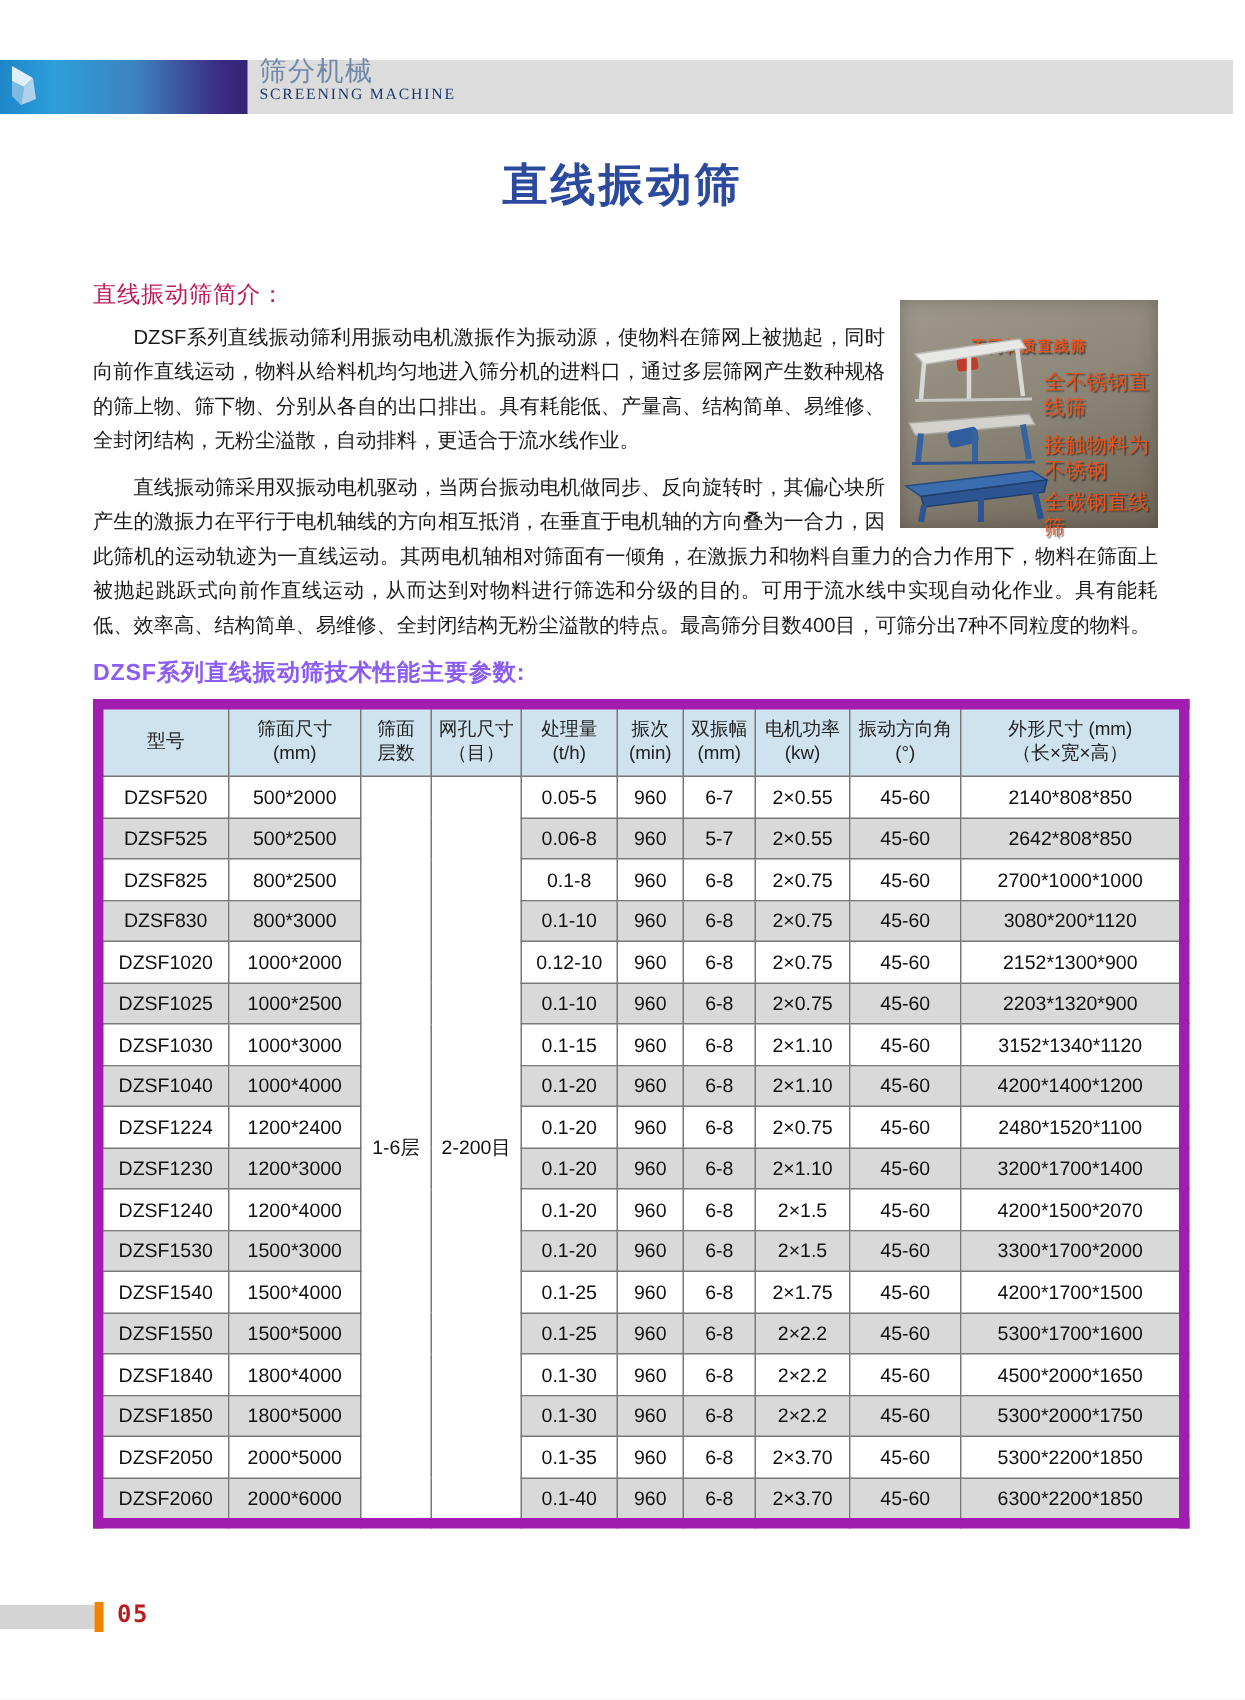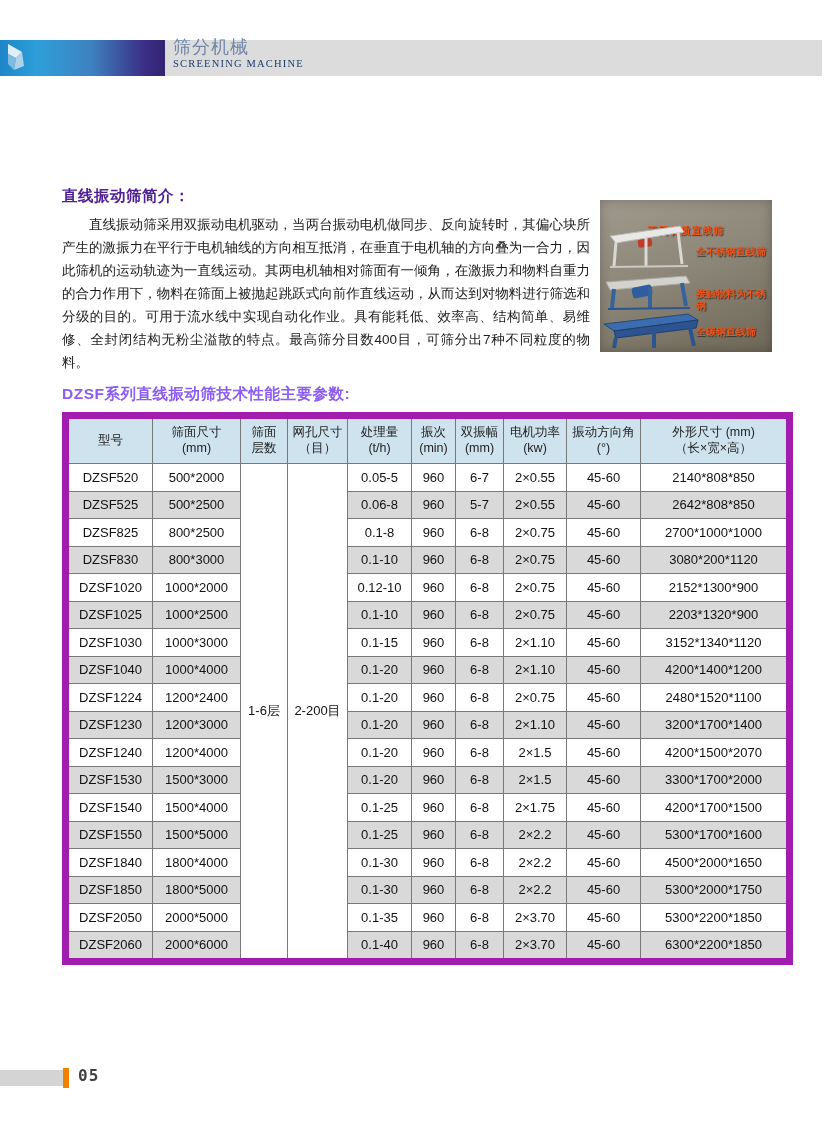--- a/index.html
+++ b/index.html
@@ -15,31 +15,31 @@
   .brand-cn{font-size:18px;color:#7188a9;letter-spacing:1px;}
   .brand-en{font-size:10.5px;color:#1d3a6e;font-family:"Liberation Serif","DejaVu Serif",serif;
             letter-spacing:1.2px;margin-top:3px;}
 
   
   .page-title{position:absolute;top:103px;left:0;width:100%;text-align:center;
               font-size:30px;font-weight:bold;color:#2b4a9e;letter-spacing:2px;}
 
   
   .content{position:absolute;left:62px;top:186px;width:710px;color:#1a1a1a;}
-  .section-heading{font-size:15.5px;font-weight:bold;color:#4c1d95;margin:0 0 6px 0;letter-spacing:.5px;}
+  .section-heading{font-size:15.5px;font-weight:normal;color:#be185d;margin:0 0 6px 0;letter-spacing:.5px;}
   .body-text{font-size:13.5px;line-height:23px;margin:0 0 8px 0;text-indent:2em;text-align:justify;}
   .principle-heading{margin-top:2px;}
 
   
   .product-figure{float:right;width:172px;height:152px;margin:14px 0 6px 10px;position:relative;
                   background:linear-gradient(160deg,#a09a8e 0%,#8d8779 45%,#6f6859 100%);
                   box-shadow:inset 0 0 12px rgba(0,0,0,.25);}
   .fig-title{position:absolute;top:24px;left:0;width:100%;text-align:center;font-size:10px;
              font-weight:bold;color:#e8541d;text-shadow:1px 1px 1px rgba(0,0,0,.55);letter-spacing:1px;}
-  .fig-label{position:absolute;right:4px;width:72px;font-size:10px;font-weight:bold;color:#e8541d;
+  .fig-label{position:absolute;right:4px;width:72px;font-size:14px;font-weight:normal;color:#e8541d;
              text-shadow:1px 1px 1px rgba(0,0,0,.55);text-align:left;line-height:1.2;}
   .fig-label.l1{top:46px;}
   .fig-label.l2{top:88px;}
   .fig-label.l3{top:126px;}
   .fig-machine{position:absolute;left:2px;}
   .fig-machine.m1{top:22px;}
   .fig-machine.m2{top:72px;}
   .fig-machine.m3{top:112px;}
 
   
@@ -50,21 +50,21 @@
   table.spec td{border:1px solid #787878;font-size:13px;color:#111;text-align:center;
                 height:26.5px;padding:0 1px;background:#ffffff;white-space:nowrap;overflow:hidden;}
   table.spec tr.alt td{background:#d9d9d9;}
   table.spec td.merged-cell{background:#ffffff;font-size:13px;}
   .c0{width:83px;}.c1{width:87px;}.c2{width:46px;}.c3{width:59px;}.c4{width:63px;}
   .c5{width:43px;}.c6{width:47px;}.c7{width:62px;}.c8{width:73px;}.c9{width:145px;}
 
   
   .footer-bar{position:absolute;top:1070px;left:0;width:63px;height:16px;background:#d4d4d4;}
   .footer-accent{position:absolute;top:1068px;left:63px;width:6px;height:20px;background:#ef8200;}
-  .footer-page{position:absolute;top:1066px;left:78px;font-size:16px;font-weight:bold;color:#404040;
+  .footer-page{position:absolute;top:1066px;left:78px;font-size:16px;font-weight:bold;color:#b91c1c;
                font-family:"DejaVu Sans Mono","Liberation Mono",monospace;letter-spacing:1px;}
 </style>
 </head>
 <body>
 
 <div class="page">
 
   <div class="top-band"></div>
   <div class="brand-bar">
     <span class="brand-logo">
@@ -73,20 +73,21 @@
         <polygon points="12,16 18,10 20,24 10,28" fill="#bcd9ec" opacity="0.9"></polygon>
         <polygon points="4,12 12,16 10,28 4,22" fill="#8fc3e4" opacity="0.85"></polygon>
       </svg>
     </span>
   </div>
   <div class="brand-text">
     <div class="brand-cn">筛分机械</div>
     <div class="brand-en">SCREENING MACHINE</div>
   </div>
 
+  <div class="page-title">直线振动筛</div>
 
   <div class="content">
 
     <div class="product-figure">
       <div class="fig-title">不同材质直线筛</div>
 
       <span class="fig-machine m1">
         <svg width="100" height="48" viewBox="0 0 100 48">
           <polygon points="8,14 78,4 82,10 14,21" fill="#e8e8e6" stroke="#b8b8b4" stroke-width="1"></polygon>
           <rect x="36" y="17" width="14" height="8" rx="2" fill="#c23a2a" transform="rotate(-8 43 21)"></rect>
@@ -117,20 +118,21 @@
           <line x1="88" y1="16" x2="92" y2="34" stroke="#2c5490" stroke-width="4"></line>
         </svg>
       </span>
 
       <div class="fig-label l1">全不锈钢直线筛</div>
       <div class="fig-label l2">接触物料为不锈钢</div>
       <div class="fig-label l3">全碳钢直线筛</div>
     </div>
 
     <div class="section-heading">直线振动筛简介：</div>
+    <p class="body-text">DZSF系列直线振动筛利用振动电机激振作为振动源，使物料在筛网上被抛起，同时向前作直线运动，物料从给料机均匀地进入筛分机的进料口，通过多层筛网产生数种规格的筛上物、筛下物、分别从各自的出口排出。具有耗能低、产量高、结构简单、易维修、全封闭结构，无粉尘溢散，自动排料，更适合于流水线作业。</p>
 
     <p class="body-text">直线振动筛采用双振动电机驱动，当两台振动电机做同步、反向旋转时，其偏心块所产生的激振力在平行于电机轴线的方向相互抵消，在垂直于电机轴的方向叠为一合力，因此筛机的运动轨迹为一直线运动。其两电机轴相对筛面有一倾角，在激振力和物料自重力的合力作用下，物料在筛面上被抛起跳跃式向前作直线运动，从而达到对物料进行筛选和分级的目的。可用于流水线中实现自动化作业。具有能耗低、效率高、结构简单、易维修、全封闭结构无粉尘溢散的特点。最高筛分目数400目，可筛分出7种不同粒度的物料。</p>
 
     <div class="table-heading">DZSF系列直线振动筛技术性能主要参数:</div>
 
     <table class="spec">
       <thead>
         <tr>
             <th class="c0">
               <div>型号</div>

